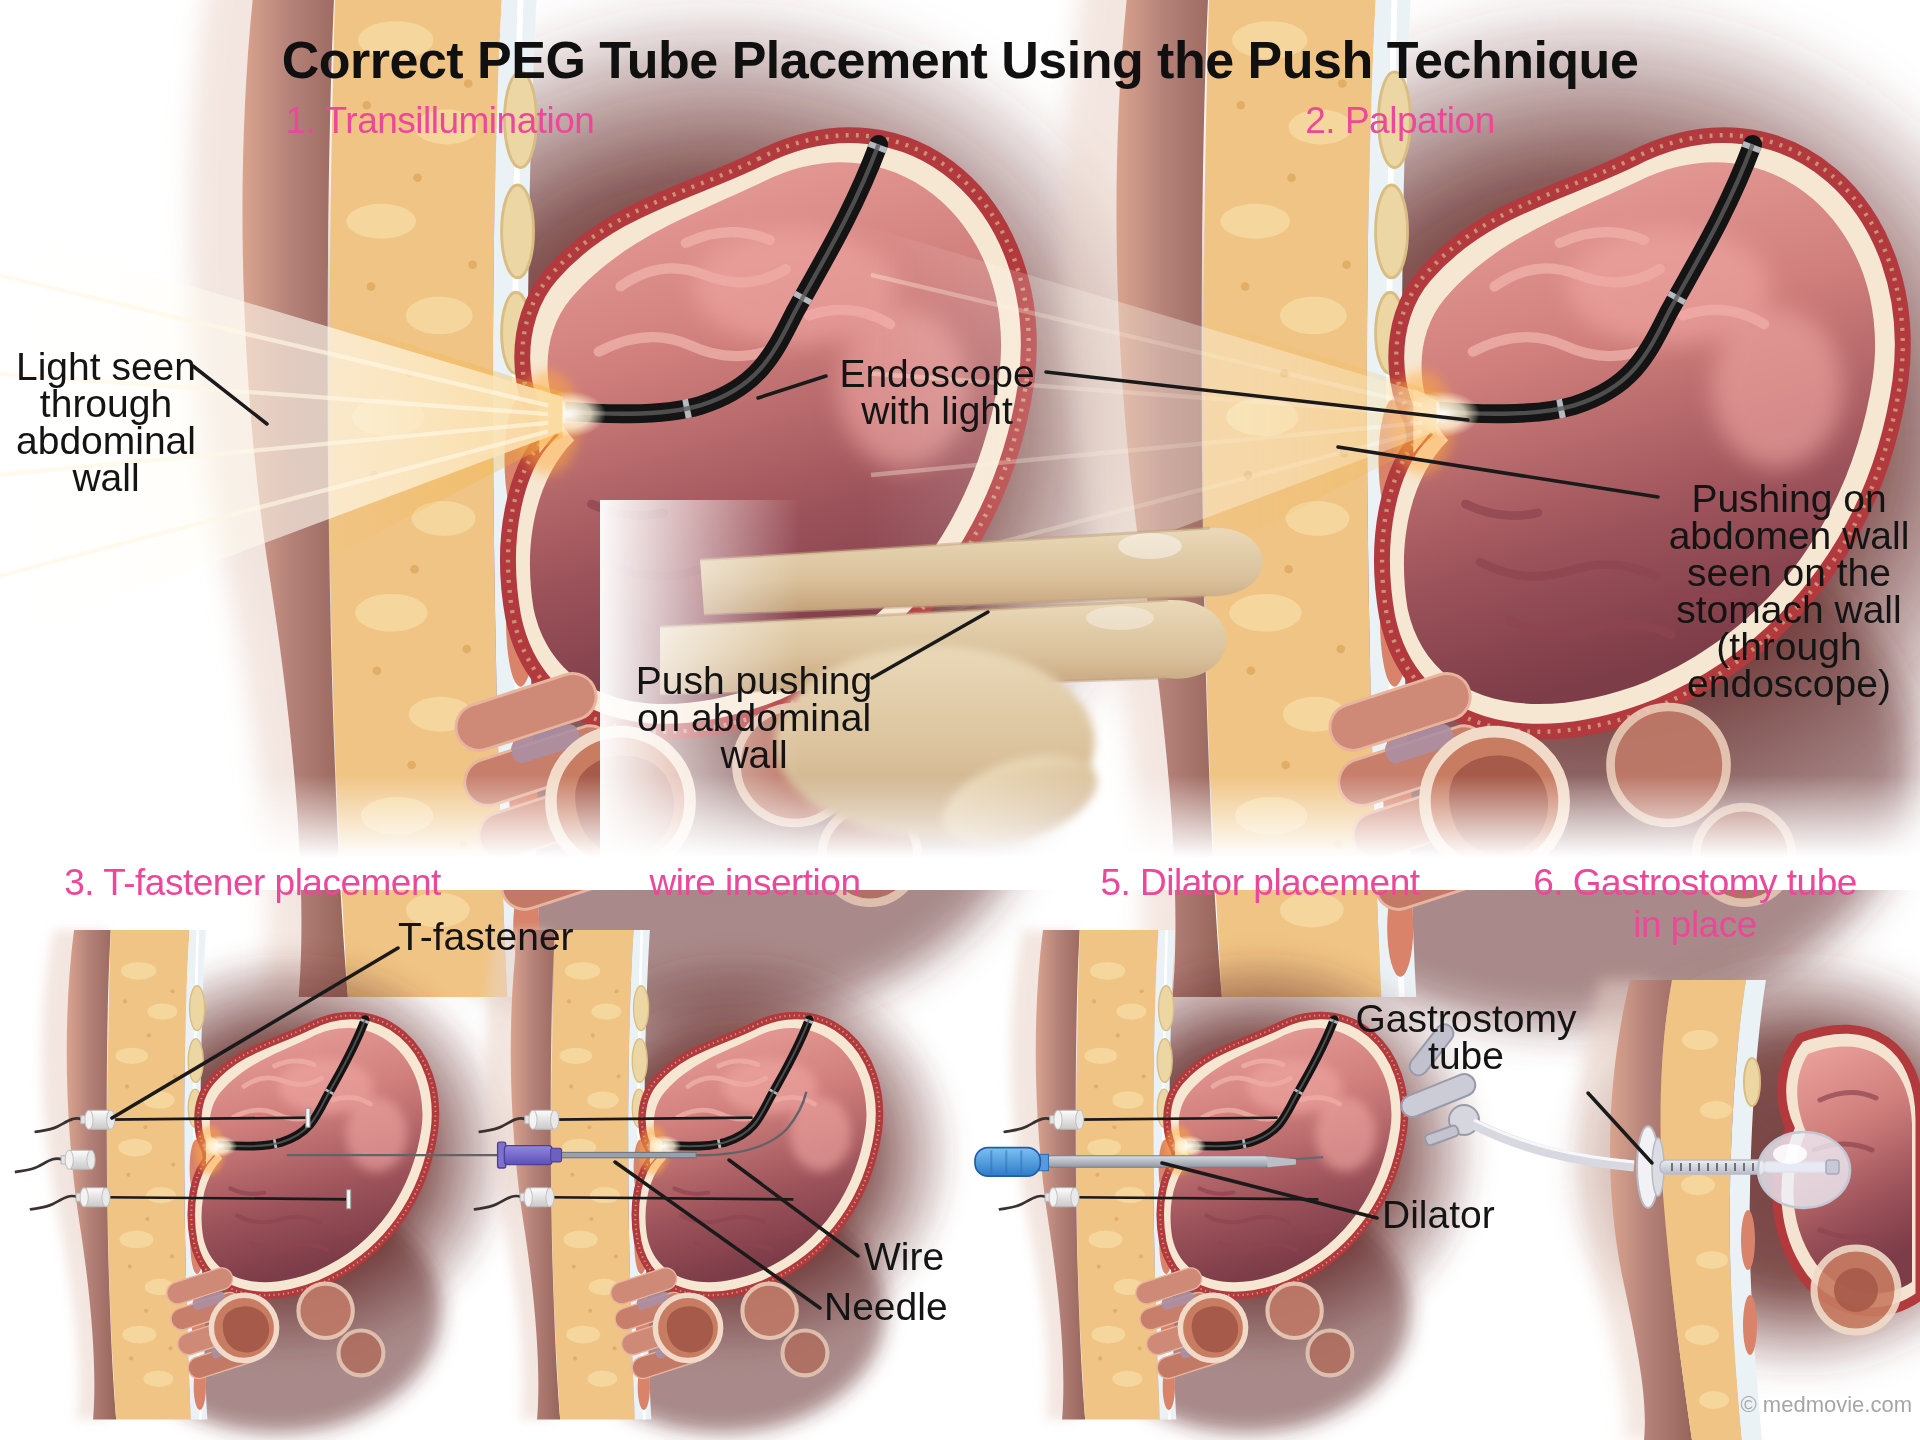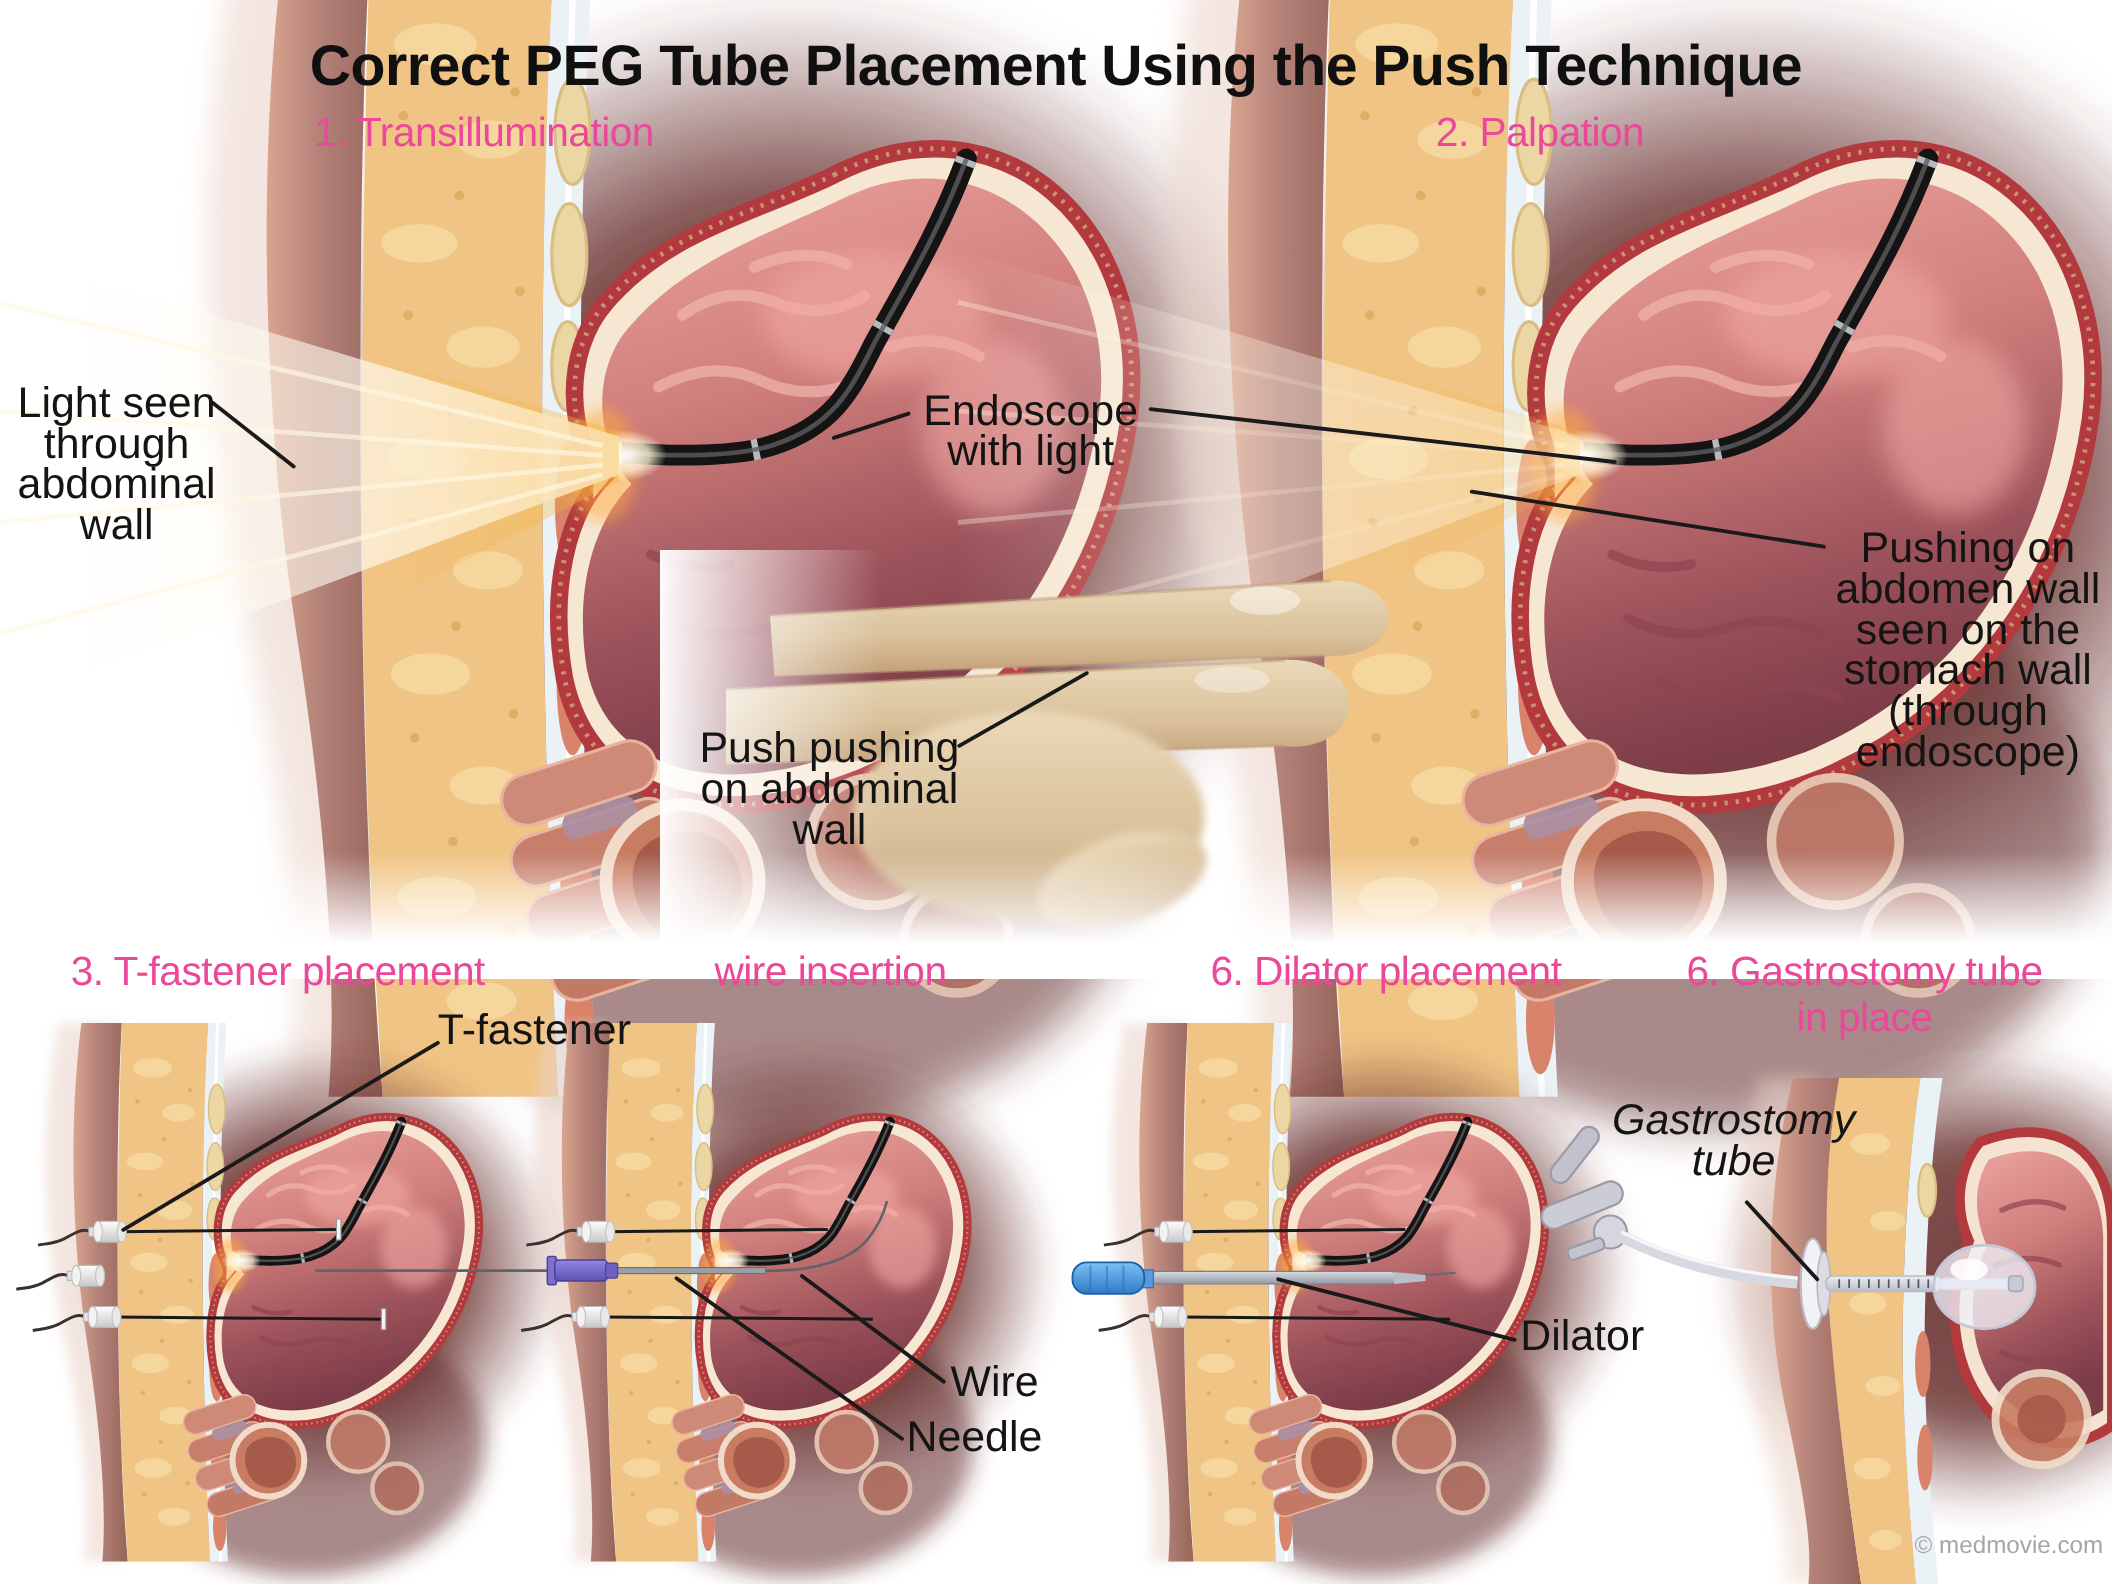--- a/index.html
+++ b/index.html
@@ -23,21 +23,21 @@
   .hdr6{left:1490px;top:862px;width:410px;}
   .lbl{font-size:39px;line-height:37px;text-align:center;color:#141414;}
   .lbl-light{left:8px;top:348px;width:196px;}
   .lbl-endo{left:828px;top:355px;width:218px;}
   .lbl-hand{left:628px;top:662px;width:252px;}
   .lbl-push{left:1660px;top:480px;width:258px;}
   .lbl-tfast{left:398px;top:918px;width:280px;text-align:left;}
   .lbl-wire{left:864px;top:1238px;width:130px;text-align:left;}
   .lbl-needle{left:824px;top:1288px;width:170px;text-align:left;}
   .lbl-dilator{left:1382px;top:1196px;width:170px;text-align:left;}
-  .lbl-gastro{left:1452px;top:1000px;width:248px;font-style:italic;}
+  .lbl-gastro{left:1342px;top:1000px;width:248px;}
   .watermark{left:1648px;top:1392px;width:264px;font-size:22px;color:#a6a6a6;text-align:right;}
 </style>
 </head>
 <body>
 
 <svg class="art" viewBox="0 0 1920 1440" aria-hidden="true">
   <defs>
     <radialGradient id="vign" cx="50%" cy="50%" r="50%">
       <stop offset="0%" stop-color="rgba(107,50,48,0.92)"></stop>
       <stop offset="55%" stop-color="rgba(107,50,48,0.85)"></stop>
@@ -387,21 +387,21 @@
 </svg>
 
 <div class="txt title">Correct PEG Tube Placement Using the Push Technique</div>
 
 <div class="txt hdr hdr1">1. Transillumination</div>
 <div class="txt hdr hdr2">2. Palpation</div>
 <div class="txt hdr hdr3">3. T-fastener placement</div>
 <div class="txt hdr hdr4">
   <div>wire insertion</div>
 </div>
-<div class="txt hdr hdr5">6. Dilator placement</div>
+<div class="txt hdr hdr5">5. Dilator placement</div>
 <div class="txt hdr hdr6">
   <div>6. Gastrostomy tube</div>
   <div>in place</div>
 </div>
 
 <div class="txt lbl lbl-light">
   <div>Light seen</div>
   <div>through</div>
   <div>abdominal</div>
   <div>wall</div>

